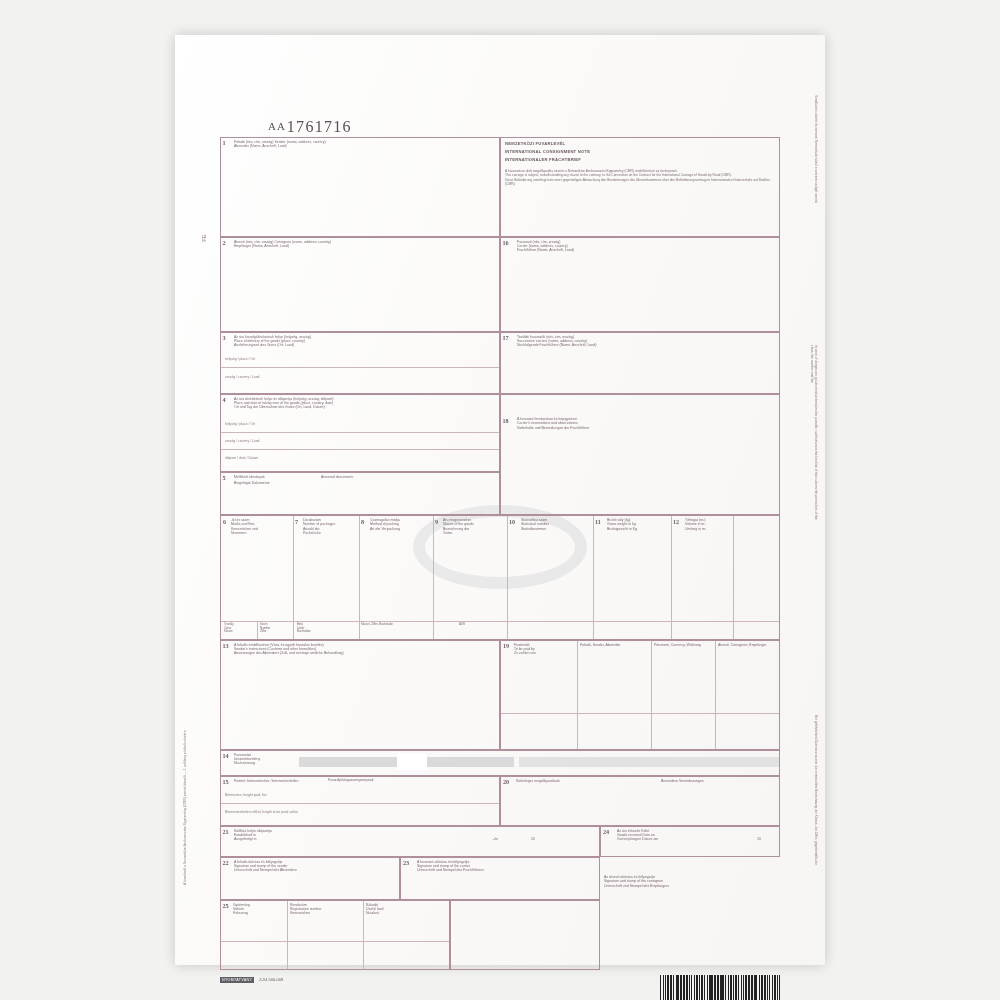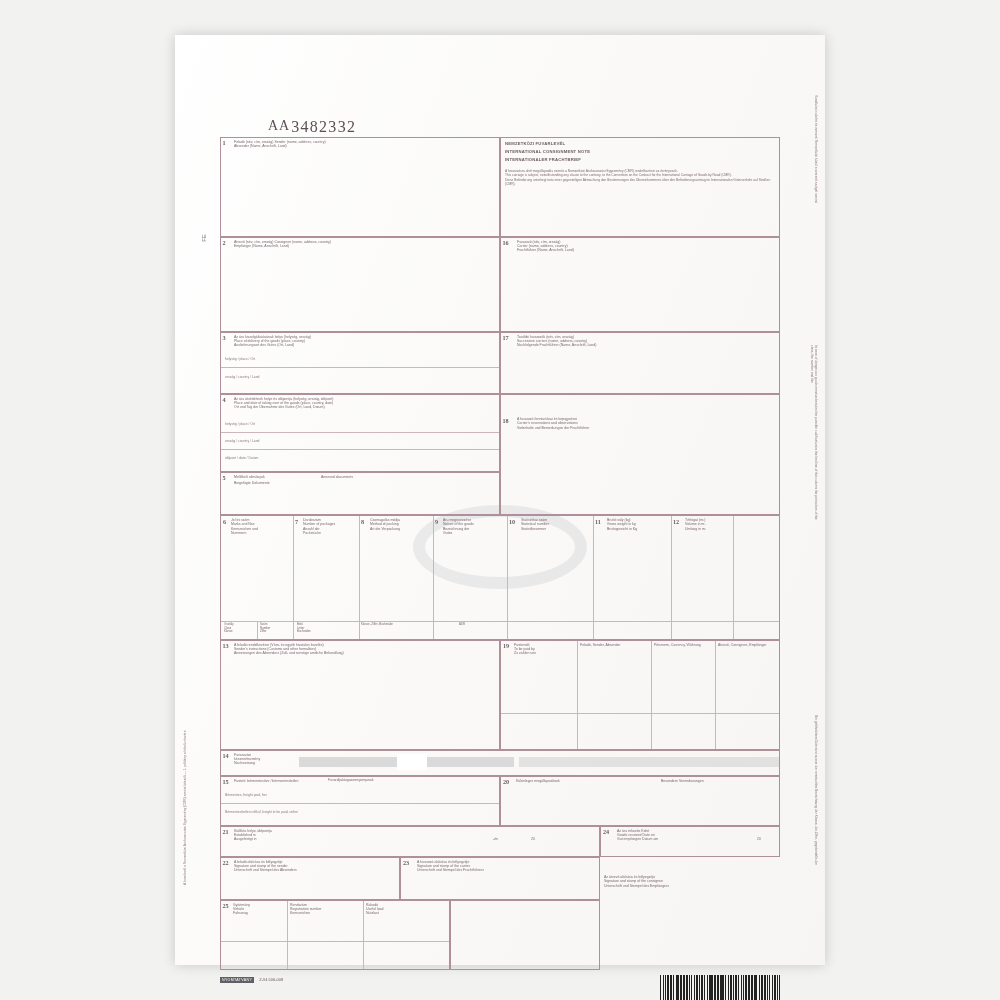--- a/index.html
+++ b/index.html
@@ -65,21 +65,21 @@
   .legal{
     position:absolute;font-size:3.25px;line-height:1.35;color:#7d6a74;
     white-space:pre-line;
   }
   
   .serial{
     position:absolute;left:48px;top:22px;
     font-family:"Liberation Serif", serif;
     color:#5d4f56;
   }
-  .serial .pre{font-size:14px;vertical-align:2px;letter-spacing:1px;}
+  .serial .pre{font-size:11px;vertical-align:2px;letter-spacing:1px;}
   .serial .no{font-size:16px;letter-spacing:1.3px;}
   
   .vtext{
     position:absolute;
     font-size:3.3px;color:#8a7680;
     writing-mode:vertical-rl;
     white-space:pre-line;
     line-height:1.3;
   }
   .vtext.l{transform:rotate(180deg);}
@@ -118,21 +118,21 @@
   <div class="vtext" style="right:7px;top:60px;height:170px;width:9px;">Vonalkóra irodalmi és nemzeti Nemzetközi közül a szerzett szolgál szerint</div>
   <div class="vtext" style="right:7px;top:310px;height:180px;width:9px;">In case of dangerous goods mention besides the possible codification in the last line of this column the particulars of the class, the number and the</div>
   <div class="vtext" style="right:7px;top:680px;height:190px;width:9px;">Bei gefährlichen Gütern ist ausser der eventuellen Bezeichnung der Klasse, die Ziffer, gegebenfalls der</div>
 
   <div style="position:absolute;left:25px;top:200px;font-size:6px;color:#8a7680;transform:rotate(-90deg);">FE</div>
 
   <div id="form">
 
     <div class="serial">
       <span class="pre">AA</span>
-      <span class="no">3482332</span>
+      <span class="no">1761716</span>
     </div>
 
     <div class="fld" style="left:0;top:42px;width:280px;height:100px;">
       <div class="num">1</div>
       <div class="lbl">Feladó (név, cím, ország) Sender (name, address, country)
 Absender (Name, Anschrift, Land)</div>
     </div>
 
     <div class="fld" style="left:0;top:142px;width:280px;height:95px;">
       <div class="num">2</div>

